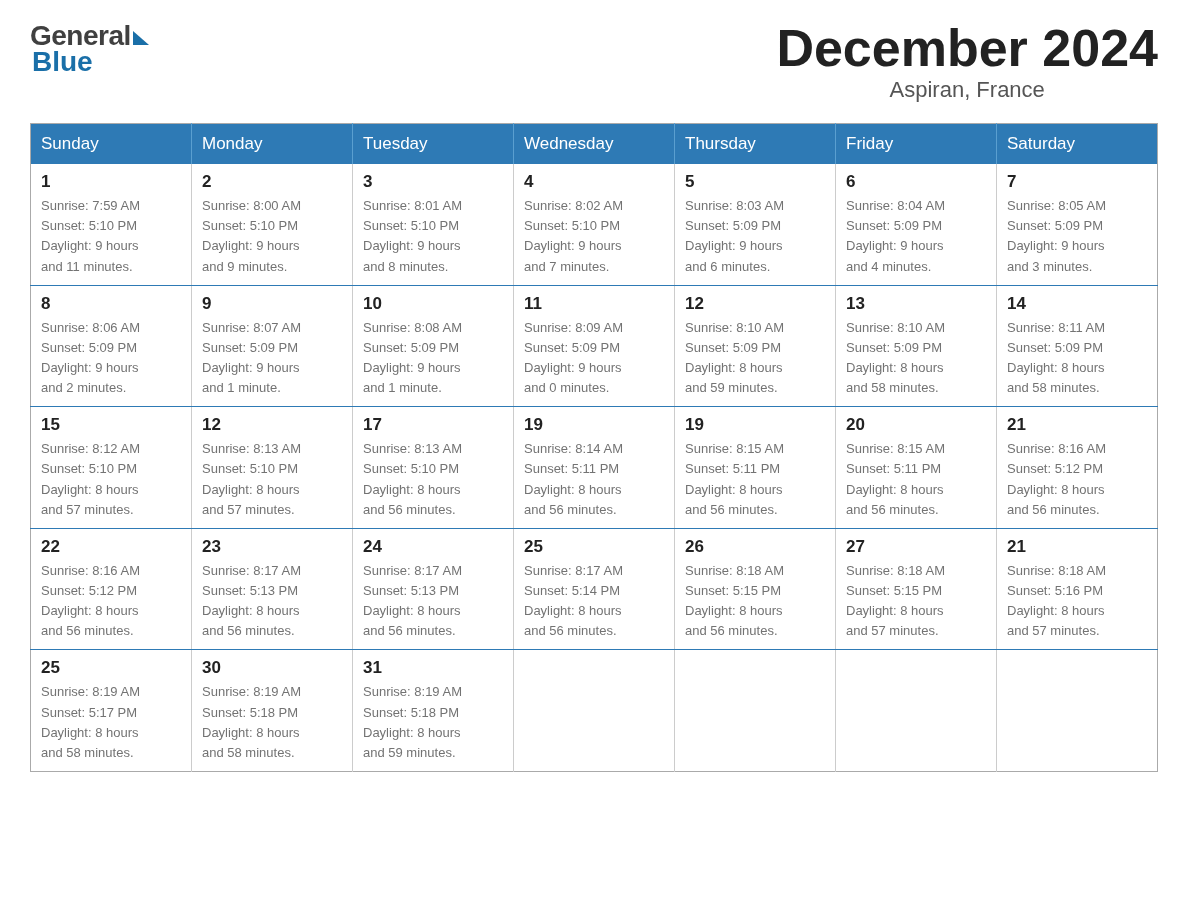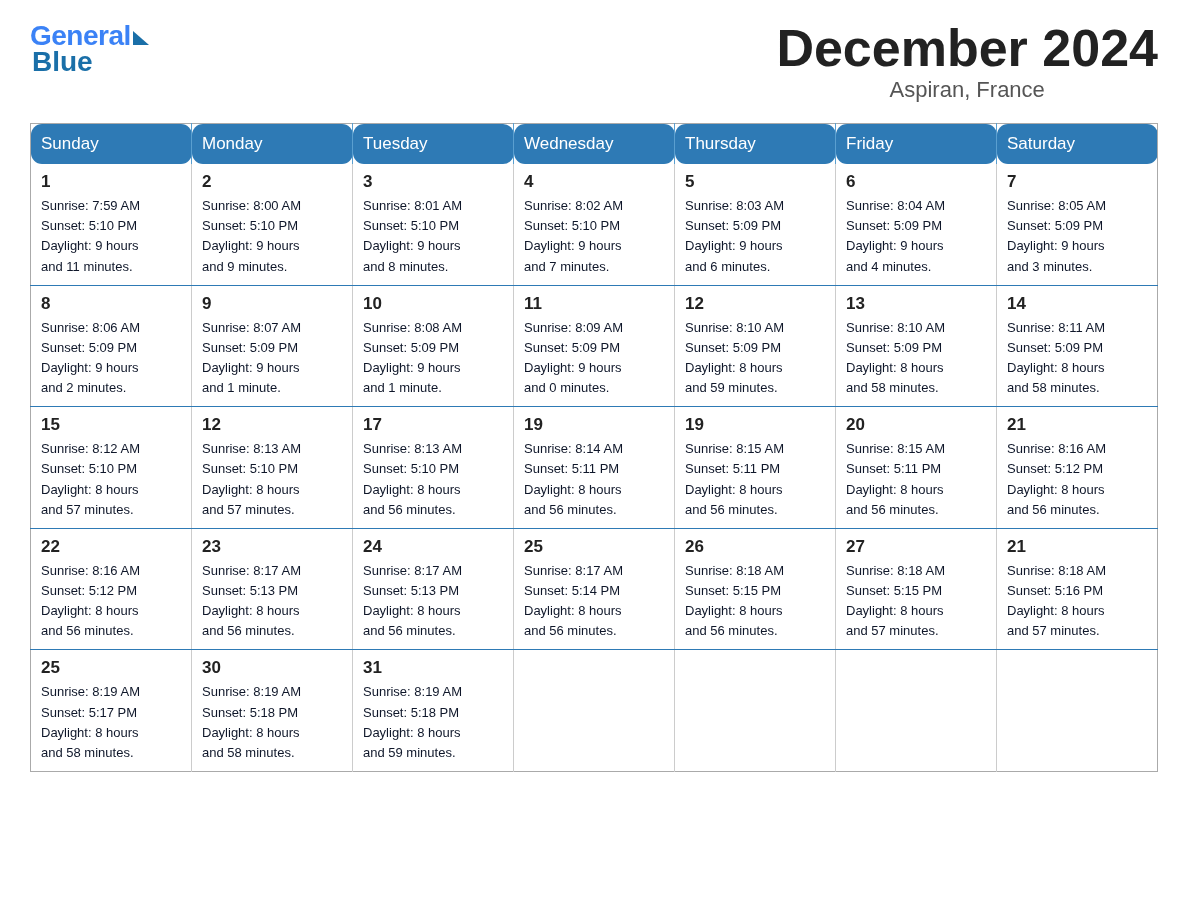--- a/index.html
+++ b/index.html
@@ -22,21 +22,21 @@
       flex-direction: column;
       align-items: flex-start;
     }
     .logo-top {
       display: flex;
       align-items: center;
     }
     .logo-general {
       font-size: 28px;
       font-weight: bold;
-      color: #3b82f6;
+      color: #404040;
       letter-spacing: -0.5px;
     }
     .logo-arrow {
       width: 0;
       height: 0;
       border-left: 16px solid #1a6fa8;
       border-top: 14px solid transparent;
       border-bottom: 0px solid transparent;
       margin-left: 2px;
       margin-top: 4px;
@@ -67,21 +67,20 @@
       border: 1px solid #aaa;
     }
     .calendar-table th {
       background-color: #2e7ab5;
       color: #fff;
       font-size: 17px;
       font-weight: normal;
       padding: 10px 10px;
       text-align: left;
       border-right: 1px solid #5a9fd0;
-      border-radius: 11px;
     }
     .calendar-table th:last-child {
       border-right: none;
     }
     .calendar-table td {
       vertical-align: top;
       padding: 8px 10px;
       border-right: 1px solid #ccc;
       border-bottom: 1px solid #2e7ab5;
       width: 14.28%;
@@ -94,21 +93,21 @@
       border-bottom: none;
     }
     .day-number {
       font-size: 17px;
       font-weight: bold;
       color: #222;
       margin-bottom: 4px;
     }
     .day-info {
       font-size: 13px;
-      color: #0f172a;
+      color: #737373;
       line-height: 1.55;
     }
     .empty-cell {
       background: #fff;
     }
   </style>
 </head>
 <body>
 
 <div class="header">

